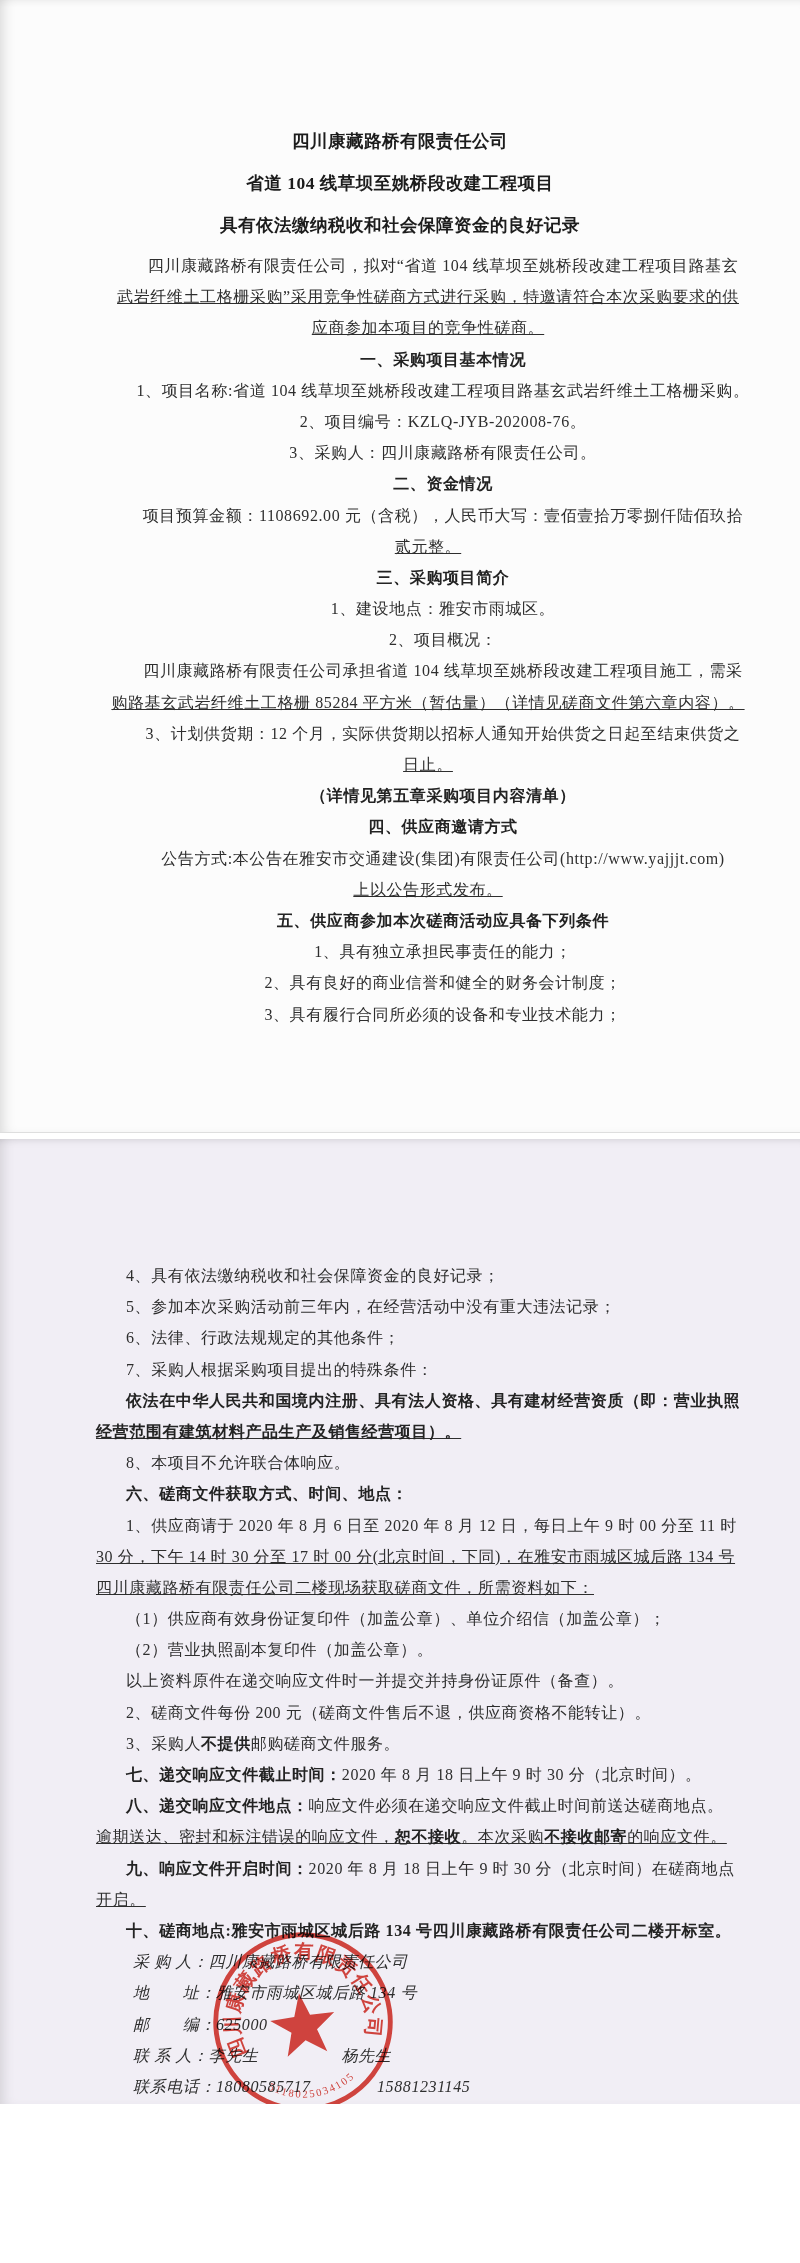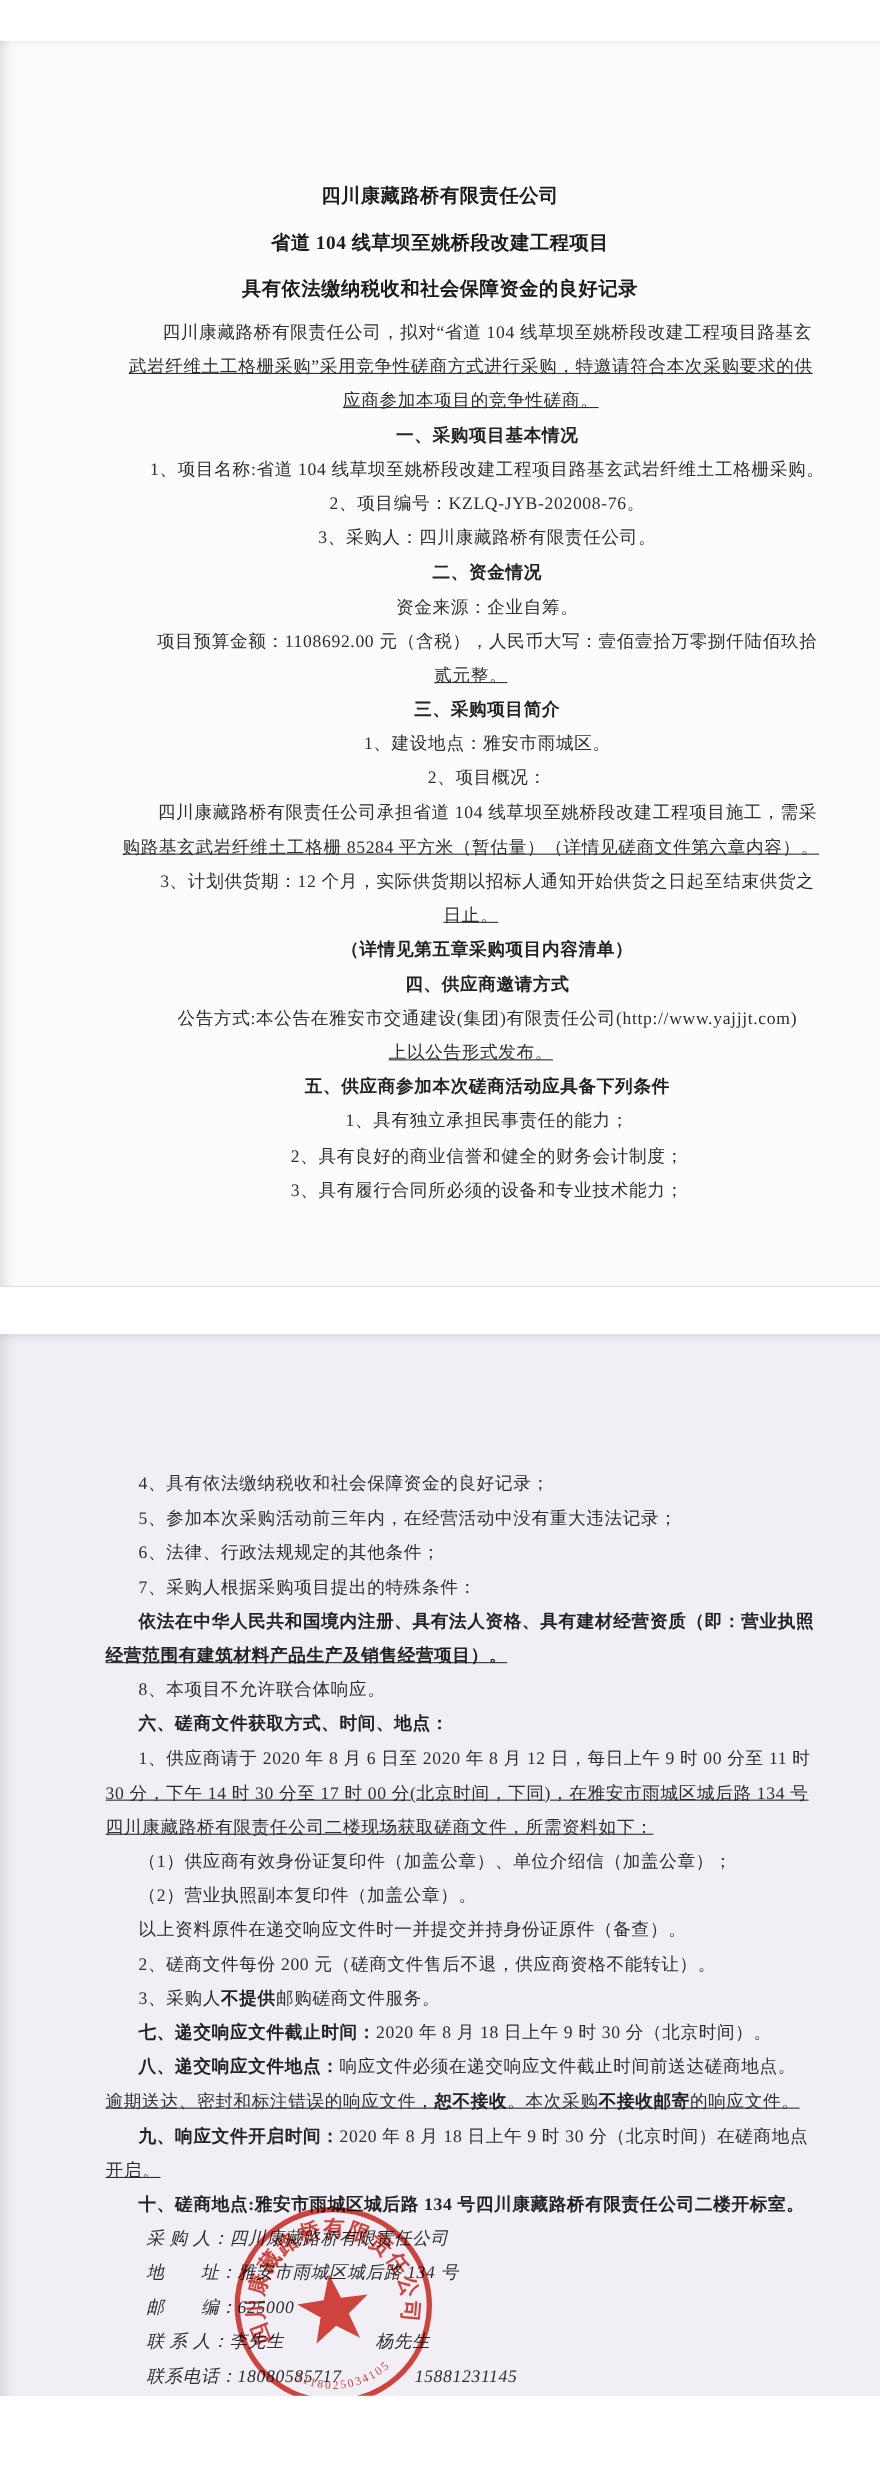--- a/index.html
+++ b/index.html
@@ -1,18 +1,18 @@
 <!DOCTYPE html>
 <html><head>
 <meta charset="utf-8">
 <style>
   html,body{margin:0;padding:0;background:#ffffff;}
   .doc{position:relative;width:800px;height:2263px;background:#fff;
        font-family:"Liberation Serif","DejaVu Serif",serif;color:#2e2e2e;overflow:hidden;}
-  .page{position:relative;overflow:hidden;margin-top:37px;}
+  .page{position:relative;overflow:hidden;}
   .page1{height:1132px;background:#fcfcfc;
          box-shadow:inset 10px 0 14px -8px rgba(0,0,0,.16), inset 0 8px 10px -8px rgba(0,0,0,.07);}
   .page-gap{height:6px;background:#fff;border-top:1px solid #dedede;}
   .page2{height:965px;background:#f1eef5;
          box-shadow:inset 10px 0 14px -8px rgba(0,0,0,.14), inset 0 9px 10px -9px rgba(0,0,0,.13);}
   .titles{padding-top:120px;text-align:center;}
   .title{height:42px;line-height:42px;font-size:17.5px;font-weight:700;color:#1c1c1c;letter-spacing:0.5px;}
   .body{padding-left:96px;padding-right:40px;}
   .page1 .body{margin-top:4px;text-align:center;}
   .page2 .body{padding-top:121px;}
@@ -41,21 +41,20 @@
       </header>
     <div class="body" id="p1-body">
         <div class="line first"><span>四川康藏路桥有限责任公司，拟对“省道 104 线草坝至姚桥段改建工程项目路基玄</span></div>
         <div class="line cont"><span>武岩纤维土工格栅采购”采用竞争性磋商方式进行采购，特邀请符合本次采购要求的供</span></div>
         <div class="line cont"><span>应商参加本项目的竞争性磋商。</span></div>
         <div class="line first"><span class="b">一、采购项目基本情况</span></div>
         <div class="line first"><span>1、项目名称:省道 104 线草坝至姚桥段改建工程项目路基玄武岩纤维土工格栅采购。</span></div>
         <div class="line first"><span>2、项目编号：KZLQ-JYB-202008-76。</span></div>
         <div class="line first"><span>3、采购人：四川康藏路桥有限责任公司。</span></div>
         <div class="line first"><span class="b">二、资金情况</span></div>
-        <div class="line first"><span>资金来源：企业自筹。</span></div>
         <div class="line first"><span>项目预算金额：1108692.00 元（含税），人民币大写：壹佰壹拾万零捌仟陆佰玖拾</span></div>
         <div class="line cont"><span>贰元整。</span></div>
         <div class="line first"><span class="b">三、采购项目简介</span></div>
         <div class="line first"><span>1、建设地点：雅安市雨城区。</span></div>
         <div class="line first"><span>2、项目概况：</span></div>
         <div class="line first"><span>四川康藏路桥有限责任公司承担省道 104 线草坝至姚桥段改建工程项目施工，需采</span></div>
         <div class="line cont"><span>购路基玄武岩纤维土工格栅 85284 平方米（暂估量）（详情见磋商文件第六章内容）。</span></div>
         <div class="line first"><span>3、计划供货期：12 个月，实际供货期以招标人通知开始供货之日起至结束供货之</span></div>
         <div class="line cont"><span>日止。</span></div>
         <div class="line first"><span class="b">（详情见第五章采购项目内容清单）</span></div>

